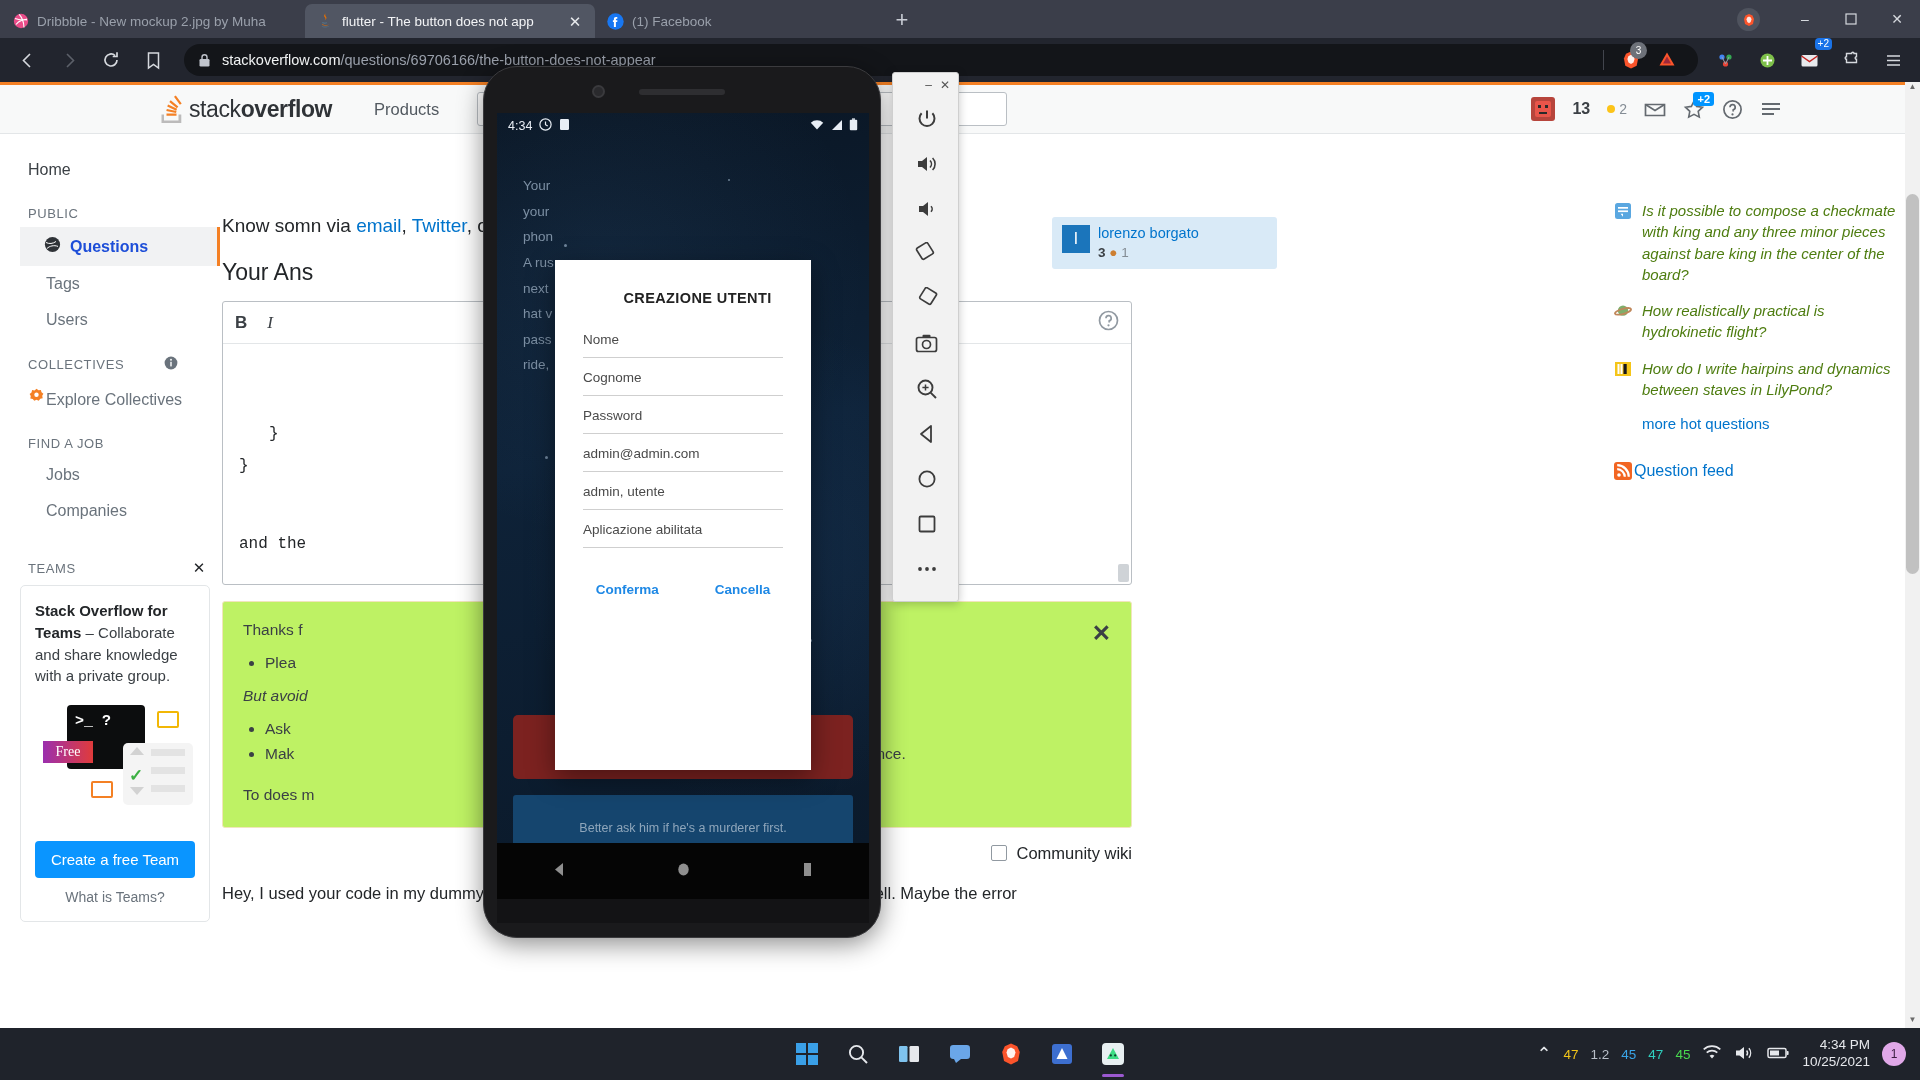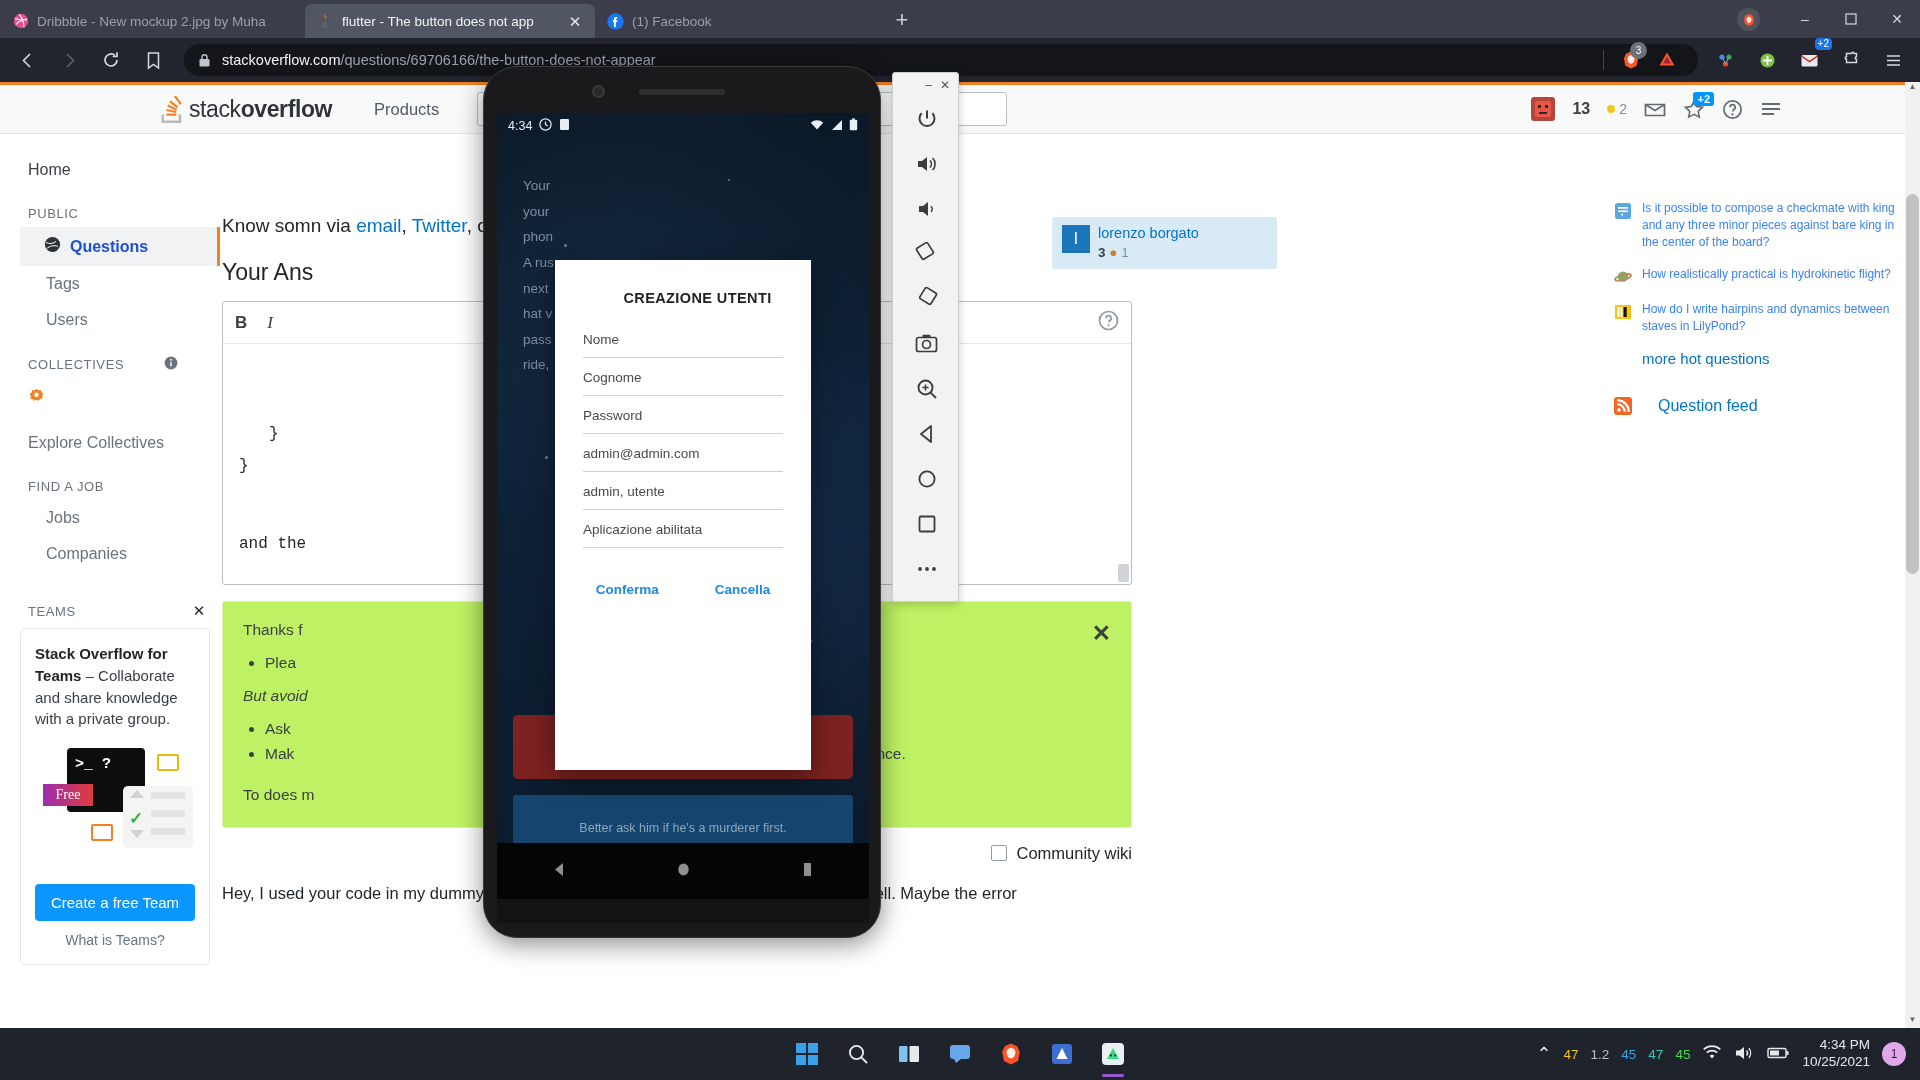--- a/index.html
+++ b/index.html
@@ -119,21 +119,21 @@
   #so-body { display: flex; height: 893px; }
   #so-left { width: 200px; flex: 0 0 200px; padding-top: 18px; padding-left: 20px;}
   .nav-link { font-size: 16px; color: #3b4045; padding: 9px 8px 9px 8px; display:block; }
   .nav-section { font-size: 13px; color: #6a737c; letter-spacing: .6px; padding: 18px 8px 6px 8px; display:flex; align-items:center; justify-content: space-between; }
   .nav-item { font-size: 16px; color: #6a737c; padding: 9px 8px 9px 26px; display:block; }
   .nav-item.active {
     background: #f1f2f3; color: #1d4ed8; font-weight: 600;
     border-right: 3px solid #f48024; padding-left: 24px;
     display: flex; align-items: center; gap: 9px; margin-right: -20px;
   }
-  .nav-item.icon-row { display:flex; align-items:flex-start; gap:25px; padding-left: 8px; flex-direction: column; }
+  .nav-item.icon-row { display:flex; align-items:flex-end; gap:1px; padding-left: 8px; }
 
   #teams-widget { margin-top: 30px; width: 190px; }
   #teams-widget-header {
     display:flex; justify-content: space-between; align-items:center;
     font-size: 13px; color: #6a737c; letter-spacing: .6px; padding: 0 4px 8px 8px;
   }
   #teams-card {
     border: 1px solid #e3e6e8; border-radius: 5px; padding: 14px 14px 16px;
     background: #fff;
   }
@@ -178,24 +178,24 @@
 
   #community-wiki-row {
     width: 910px; display:flex; align-items:center; justify-content:flex-end;
     gap: 9px; margin-top: 16px; font-size: 16.5px; color: #232629;
   }
   #cw-checkbox { width: 16px; height: 16px; border: 1px solid #9199a1; border-radius: 2px; background:#fff;}
   #comment-text { width: 910px; margin-top: 18px; font-size: 16.5px; line-height: 1.5; color: #232629;}
 
   #so-right { width: 330px; flex: 0 0 330px; padding: 18px 20px 0 24px; }
   .hot-item { display:flex; gap: 10px; margin-bottom: 15px; }
-  .hot-item a { font-size: 12px; line-height: 1.42; color: #3b82f6; }
+  .hot-item a { font-size: 15px; line-height: 1.42; color: #4d7c0f; font-style: italic; }
   .hot-ico { width: 18px; height: 18px; flex: 0 0 18px; border-radius: 3px; margin-top: 2px;}
   #more-hot { font-size: 15px; color:#0074cc; margin: 0 0 30px 28px; display:block;}
-  #question-feed { display:flex; align-items:center; gap: 26px; font-size: 16px; color:#0074cc; }
+  #question-feed { display:flex; align-items:center; gap: 2px; font-size: 16px; color:#0074cc; }
   #rss-ico { width: 18px; height: 18px; flex:0 0 18px;}
 
   
   #user-card {
     position: absolute; left: 1052px; top: 135px; width: 225px; height: 52px;
     background: #d9eaf7; border-radius: 3px; display:flex; align-items:flex-start; gap: 8px; padding: 8px 10px;
     z-index: 4;
   }
   #user-avatar { width: 28px; height: 28px; background: #1b75bb; color:#fff; font-size:17px;
      display:flex; align-items:center; justify-content:center; flex:0 0 28px;}

